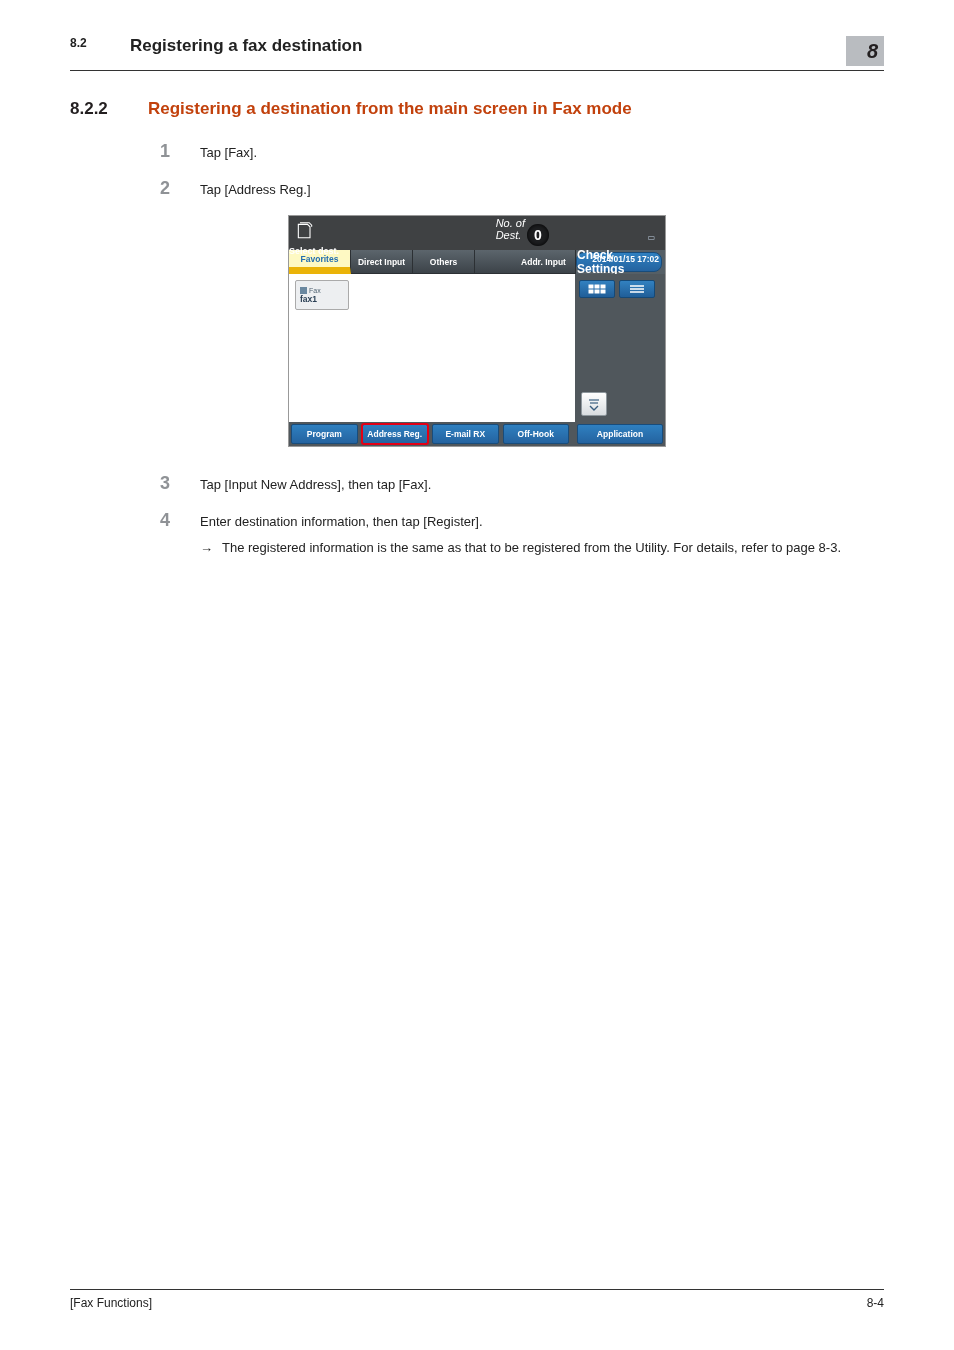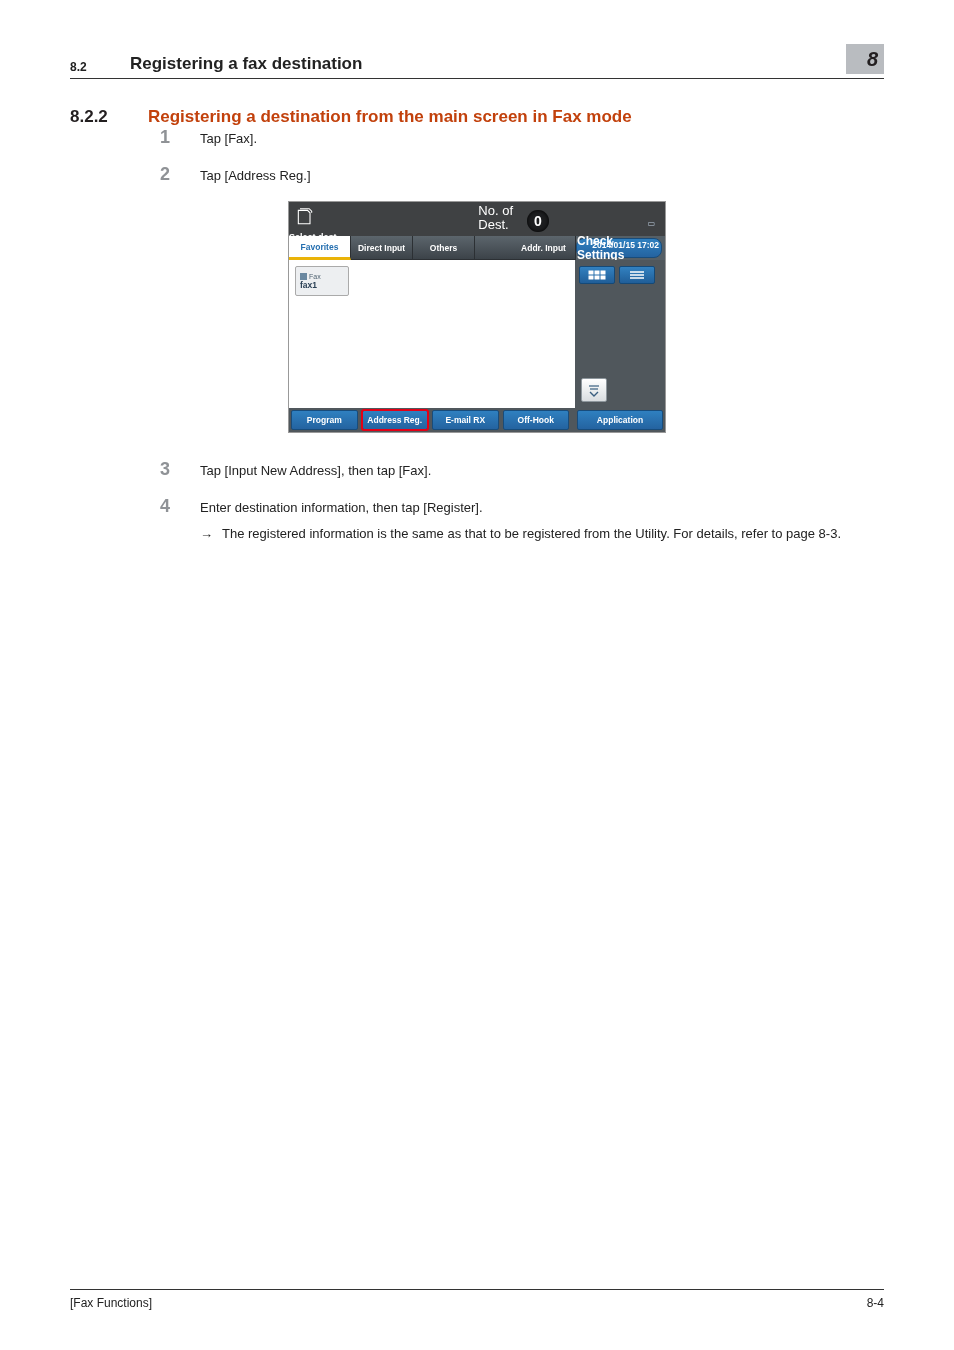--- a/index.html
+++ b/index.html
@@ -9,25 +9,24 @@
     background: #fff;
     font-family: Arial, Helvetica, sans-serif;
     color: #222;
     position: relative;
   }
   .page {
     padding: 36px 70px 0 70px;
   }
   .header-line {
     display: flex;
-    align-items: flex-end;
+    align-items: flex-start;
     border-bottom: 1px solid #333;
     padding-bottom: 4px;
     margin-bottom: 28px;
-    margin-top: 8px;
   }
   .hdr-secnum {
     font-size: 12px;
     font-weight: bold;
     width: 60px;
   }
   .hdr-title {
     font-size: 17px;
     font-weight: bold;
     flex: 1;
@@ -43,20 +42,21 @@
   }
   .chapter-num {
     font-size: 20px;
     font-weight: bold;
     font-style: italic;
     color: #231f20;
   }
   .sec-row {
     display: flex;
     align-items: flex-end;
+    margin-bottom: 22px;
   }
   .sec-num {
     width: 78px;
     font-size: 17px;
     font-weight: bold;
     color: #231f20;
   }
   .sec-title {
     font-size: 17px;
     font-weight: bold;
@@ -115,21 +115,21 @@
     width: 24px;
     height: 24px;
     margin: 5px 5px 0 4px;
     display: flex;
     align-items: center;
     justify-content: center;
     font-size: 14px;
   }
   .shot-icon-left svg { width: 20px; height: 20px; }
   .shot-seldest { padding-top: 5px; font-weight: bold; }
-  .shot-noof { position: absolute; right: 152px; top: 2px; line-height: 1.05; font-size: 13px; }
+  .shot-noof { position: absolute; right: 140px; top: 2px; line-height: 1.05; font-size: 11px; font-style: italic; }
   .shot-zero {
     position: absolute; right: 116px; top: 8px;
     width: 22px; height: 22px; border-radius: 50%;
     background: #1d1e20; color: #fff;
     display: flex; align-items: center; justify-content: center;
     font-size: 14px; font-weight: bold;
     box-shadow: inset 0 0 4px #000;
   }
   .shot-date { position: absolute; right: 6px; top: 3px; font-size: 8.5px; font-weight: bold; margin-top: 35px; }
   .shot-papericon {
@@ -148,23 +148,23 @@
     align-items: center;
     justify-content: center;
     color: #fff;
     font-size: 8.5px;
     font-weight: bold;
     border-right: 1px solid #2c3034;
     background: linear-gradient(#5c656c, #3c4349);
     border-bottom: 1px solid #2c3034;
   }
   .tab.active {
-    background: #ffffff;
+    background: #fef9c3;
     color: #256fb0;
-    border-bottom: 3px solid #eab308;
+    border-bottom: 7px solid #eab308;
     text-align: right;
   }
   .tab.addrbook { flex: 0 0 64px; }
   .tabspacer { flex: 1; background: linear-gradient(#5c656c, #3c4349); border-bottom:1px solid #2c3034; }
   .checksettings {
     width: 86px;
     margin: 2px 3px 2px 0;
     height: 20px;
     background: linear-gradient(#2f80c0, #2463a0);
     color: #fff;

